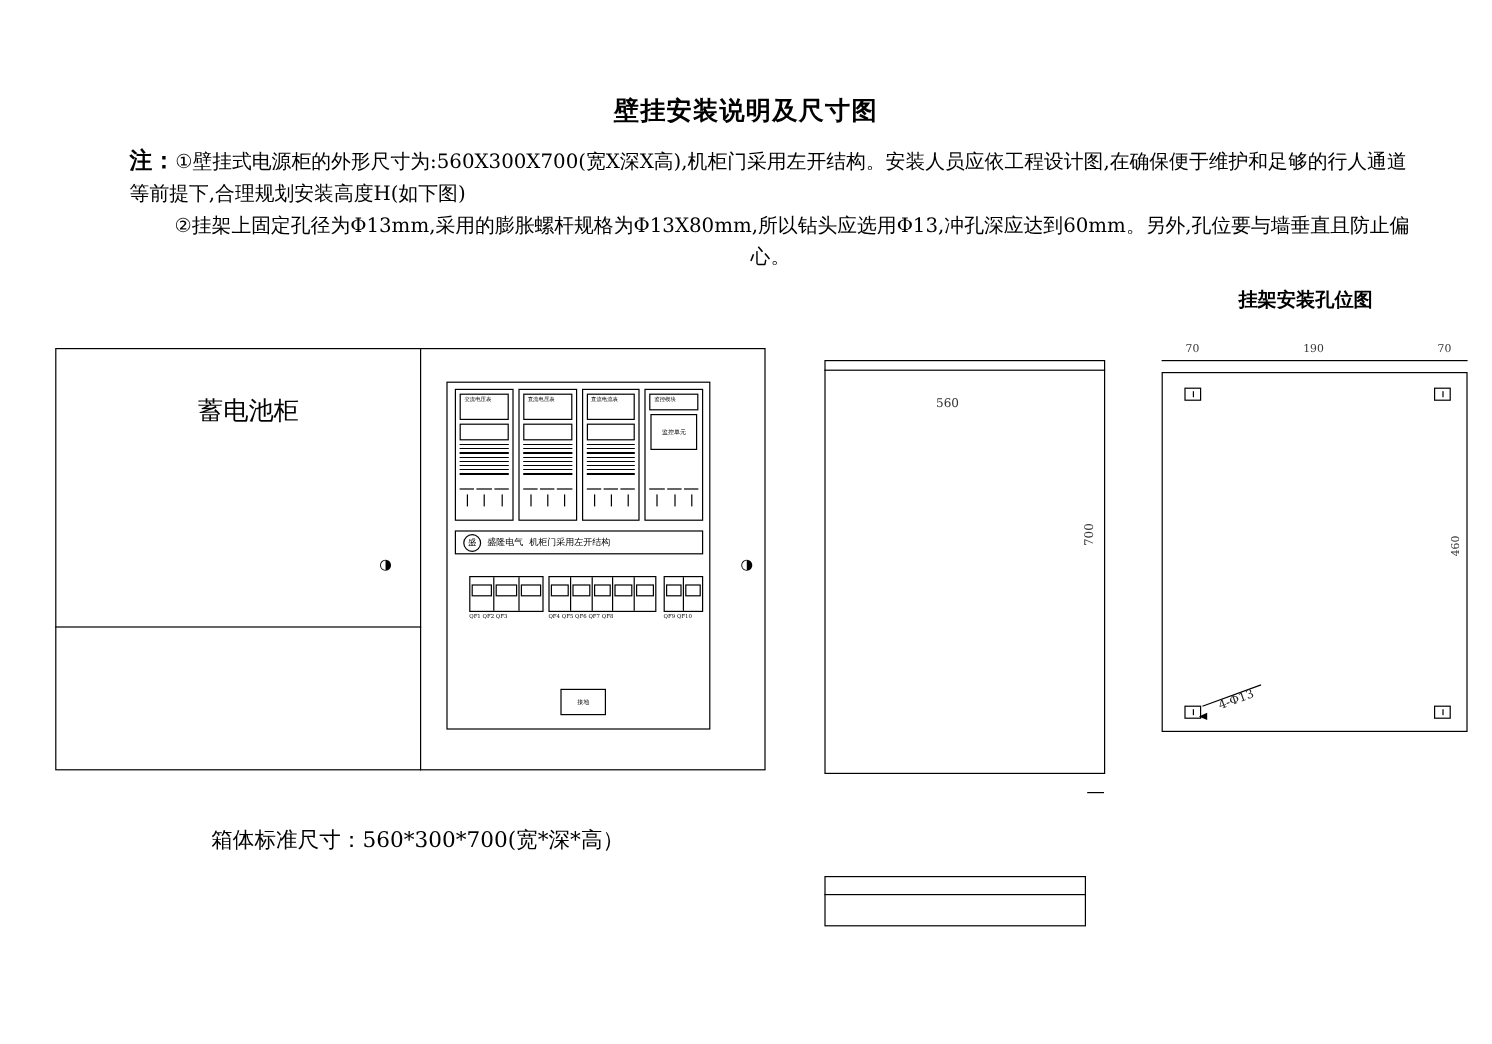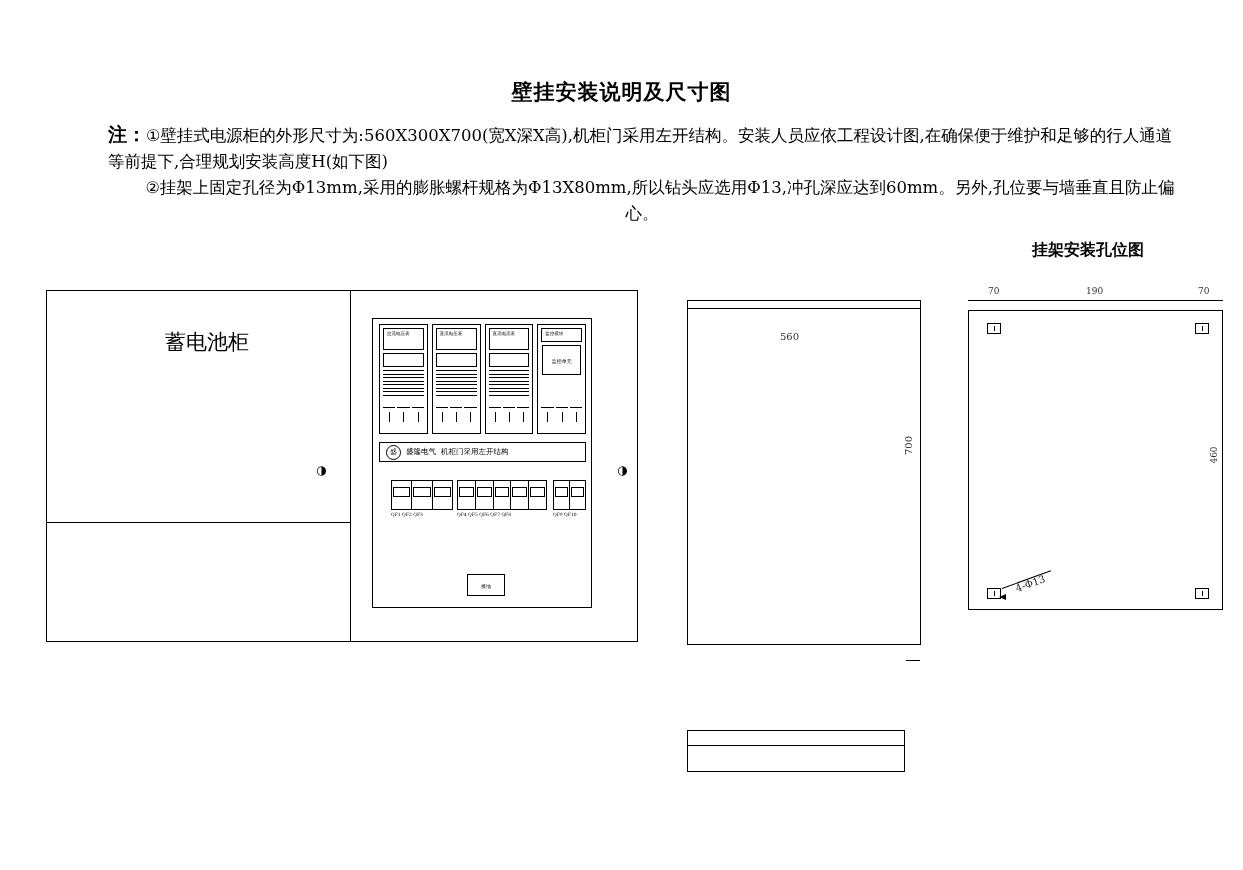--- a/index.html
+++ b/index.html
@@ -514,20 +514,21 @@
 
     <div class="bb-group" style="left:162px; width:33px;">
       <div class="bb-cell"></div>
       <div class="bb-cell"></div>
     </div>
     <div class="bb-text" style="left:162px;">QF9 QF10</div>
   </div>
 
   <div class="small-box">接地</div>
 
+  <div class="std-size">箱体标准尺寸：560*300*700(宽*深*高）</div>
 
   <div class="mid-rect"></div>
   <div class="dim-top-line"></div>
   <div class="dim-top-text">560</div>
   <div class="dim-right-text">700</div>
   <div class="mid-tick-a"></div>
   <div class="bottom-rect"></div>
   <div class="bottom-inner"></div>
 
   <div class="bracket-title">挂架安装孔位图</div>

